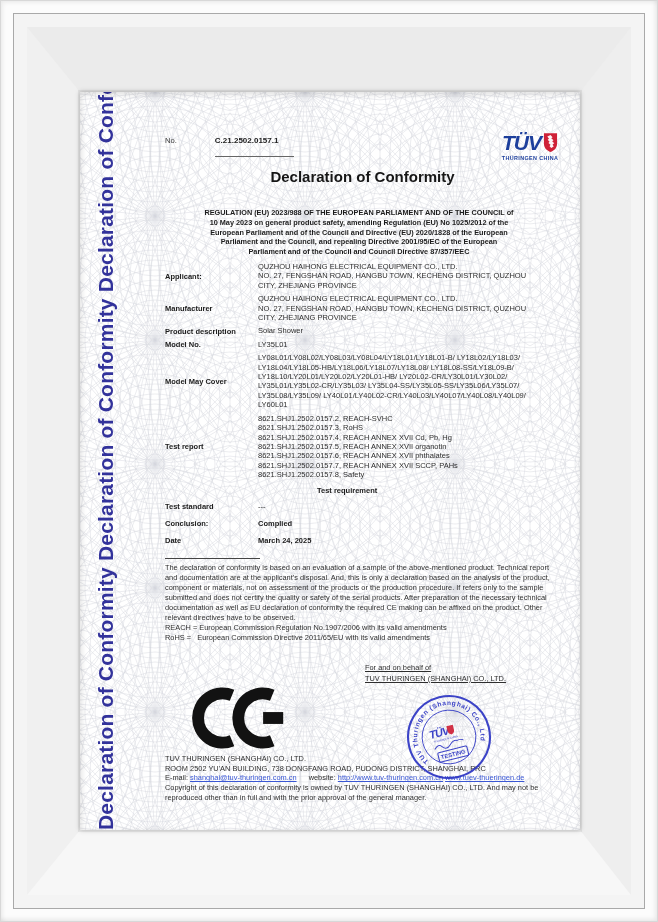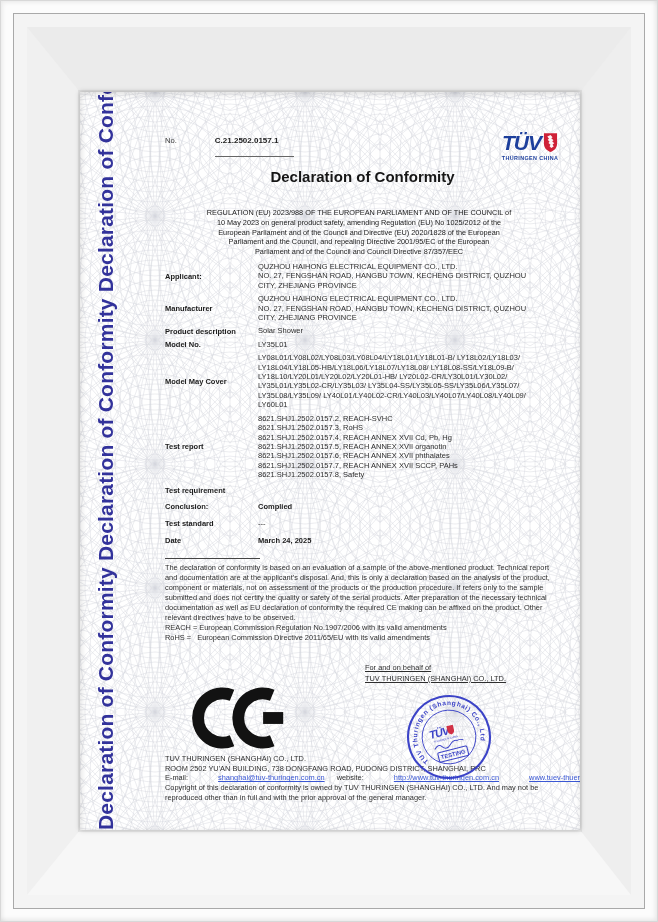--- a/index.html
+++ b/index.html
@@ -42,21 +42,21 @@
 
   
   .logo { position:absolute; top:40px; right:18px; width:64px; text-align:center; }
   .logo-top { display:flex; align-items:flex-start; justify-content:center; gap:2px; }
   .logo-tuv { font-size:21px; font-weight:bold; font-style:italic; color:#1d3f9c; letter-spacing:-1px; line-height:22px; }
   .logo-sub { font-size:5.4px; font-weight:bold; color:#1d3f9c; letter-spacing:.4px; margin-top:1px; white-space:nowrap; }
 
   .title { position:absolute; top:76px; left:85px; right:20px; text-align:center;
     font-size:15px; font-weight:bold; color:#161616; }
   .regulation { position:absolute; top:116px; left:66px; right:8px; text-align:center;
-    font-size:7.3px; font-weight:normal; line-height:9.8px; white-space:pre-line; color:#1c1c1c; }
+    font-size:7.3px; font-weight:bold; line-height:9.8px; white-space:pre-line; color:#1c1c1c; }
 
   
   .fields { position:absolute; top:170px; left:85px; right:18px; }
   .row { display:flex; align-items:center; margin-bottom:4px; }
   .row .label { width:93px; flex:none; font-size:7.5px; font-weight:bold; color:#1b1b1b; align-self:center; }
   .row .value { flex:1; font-size:7.5px; line-height:9.4px; white-space:pre-line; color:#2e2e2e; }
   .row.gap-lg { }
   .row.single { margin-bottom:7.5px; }
   .row.vbold .value { font-weight:bold; color:#1b1b1b; }
 
@@ -64,21 +64,21 @@
   .date-rule { width:95px; border-top:1px solid #444; margin-bottom:4px; }
   .decl-text { font-size:7.4px; line-height:10px; color:#2e2e2e; }
   .decl-line { font-size:7.4px; line-height:10px; color:#2e2e2e; white-space:pre; }
 
   .behalf { position:absolute; top:571px; left:285px; font-size:7.4px; line-height:10.5px; color:#2e2e2e;text-decoration:underline; }
 
   .ce-mark { position:absolute; top:592px; left:110px; }
   .stamp { position:absolute; top:601px; left:325px; z-index:8; opacity:.92; }
 
   .footer { position:absolute; top:662px; left:85px; right:14px; font-size:7.4px; line-height:9.7px; color:#2e2e2e; }
-  .footer a { color:#3a57d4; text-decoration:underline;margin-left:28px; }
+  .footer a { color:#3a57d4; text-decoration:underline; }
   .flinks { white-space:nowrap; }
   .flinks .lbl { color:#2e2e2e; }
   .sp { display:inline-block; width:10px; }
 </style>
 </head>
 <body>
 
 <div class="scene">
   <div class="frame-outer"></div>
   <div class="frame-line"></div>
@@ -261,30 +261,30 @@
         <div class="row">
           <div class="label">Test report</div>
           <div class="value">8621.SHJ1.2502.0157.2, REACH-SVHC
 8621.SHJ1.2502.0157.3, RoHS
 8621.SHJ1.2502.0157.4, REACH ANNEX XVII Cd, Pb, Hg
 8621.SHJ1.2502.0157.5, REACH ANNEX XVII organotin
 8621.SHJ1.2502.0157.6, REACH ANNEX XVII phthalates
 8621.SHJ1.2502.0157.7, REACH ANNEX XVII SCCP, PAHs
 8621.SHJ1.2502.0157.8, Safety</div>
         </div>
-        <div class="row single" style="margin-top:6px;">
+        <div class="row single" style="margin-top:6px;flex-direction:column;">
           <div class="label">Test requirement</div>
+        </div>
+        <div class="row single">
+          <div class="label">Test standard</div>
+          <div class="value">---</div>
         </div>
         <div class="row single vbold">
           <div class="label">Conclusion:</div>
           <div class="value">Complied</div>
-        </div>
-        <div class="row single">
-          <div class="label">Test standard</div>
-          <div class="value">---</div>
         </div>
         <div class="row single vbold">
           <div class="label">Date</div>
           <div class="value">March 24, 2025</div>
         </div>
       </div>
 
       <div class="decl-group">
         <div class="date-rule"></div>
         <div class="decl-text">The declaration of conformity is based on an evaluation of a sample of the above-mentioned product. Technical report and documentation are at the applicant's disposal. And, this is only a declaration based on the analysis of the product, component or materials, not on assessment of the products or the production procedure. If refers only to the sample submitted and does not certify the quality or safety of the serial products. After preparation of the necessary technical documentation as well as EU declaration of conformity the required CE making can be affixed on the product. Other relevant directives have to be observed.</div>

